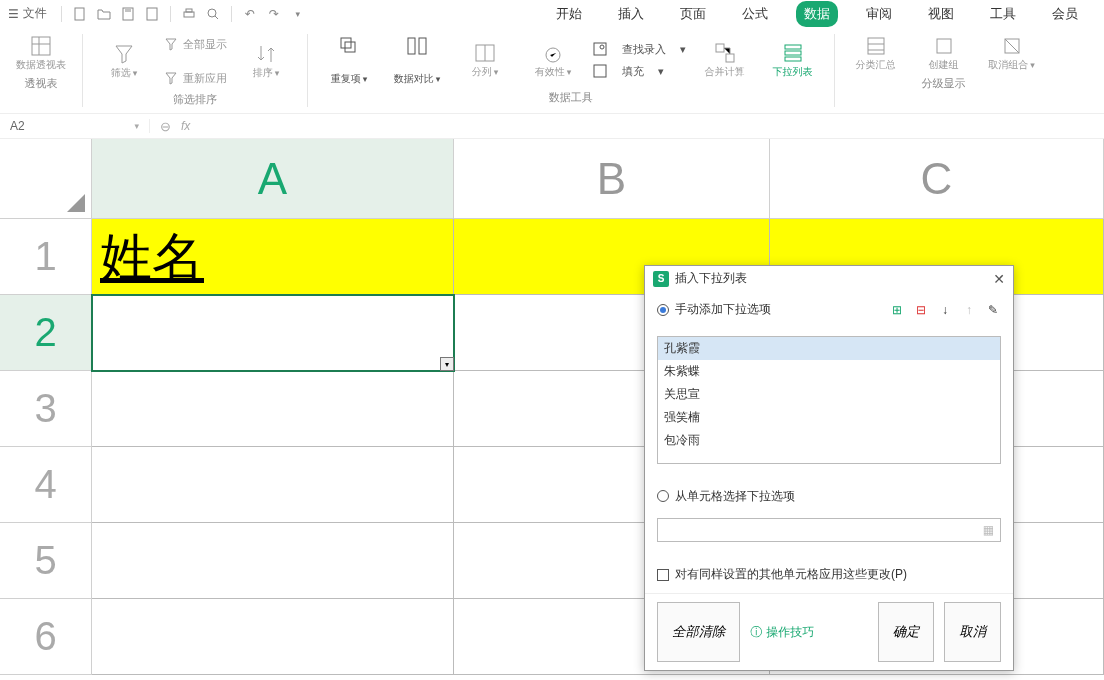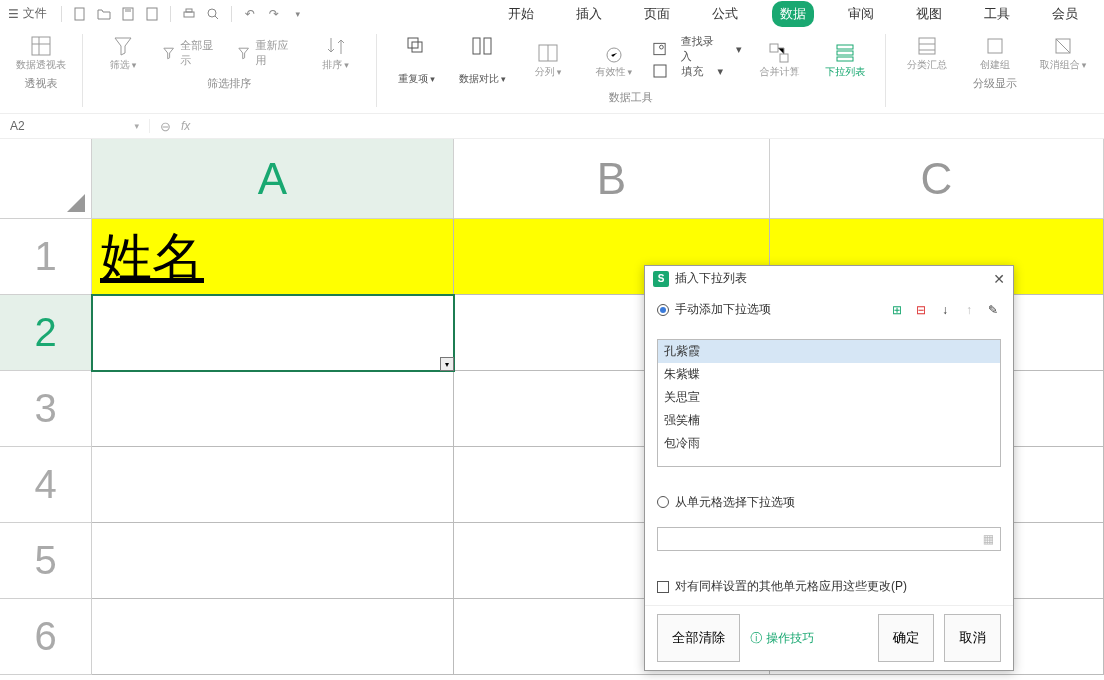--- a/index.html
+++ b/index.html
@@ -5,21 +5,21 @@
 * { margin:0; padding:0; box-sizing:border-box; font-family:"Microsoft YaHei",Arial,sans-serif; }
 body { background:#fff; width:1104px; height:680px; overflow:hidden; position:relative; }
 
 
 .filebar { height:28px; display:flex; align-items:center; padding:0 8px; background:#fff; border-bottom:1px solid transparent; font-size:12px; color:#666; }
 .filebar .fmenu { display:inline-flex; align-items:center; gap:4px; margin-right:8px; }
 .filebar .sep { width:1px; height:16px; background:#ddd; margin:0 6px; }
 .filebar svg { width:16px; height:16px; }
 .filebar .ico { width:18px; height:18px; display:inline-flex; align-items:center; justify-content:center; color:#888; margin:0 3px; }
 
-.tabs { margin-left:auto; display:flex; gap:26px; padding-right:10px; }
+.tabs { margin-left:auto; display:flex; gap:20px; padding-right:10px; }
 .tab { font-size:13px; color:#333; padding:4px 8px; border-radius:10px; cursor:pointer; }
 .tab.active { background:#19a871; color:#fff; }
 
 
 .ribbon { height:85px; display:flex; background:#fff; }
 .group { display:flex; flex-direction:column; align-items:center; padding:6px 12px 2px; }
 .group-row { display:flex; gap:10px; align-items:center; justify-content:center; }
 .gbl { font-size:11px; color:#888; margin-top:4px; }
 .big { display:flex; flex-direction:column; align-items:center; width:58px; color:#999; font-size:10px; }
 .big .caret::after { content:"▾"; font-size:9px; margin-left:2px; }
@@ -66,21 +66,21 @@
 .radio { width:12px; height:12px; border:1px solid #555; border-radius:50%; display:inline-flex; align-items:center; justify-content:center; }
 .radio.on::after { content:""; width:6px; height:6px; background:#3a7ad9; border-radius:50%; }
 .toolbtns { margin-left:auto; display:flex; gap:8px; align-items:center; position:relative; }
 .toolbtns span { width:16px; height:16px; display:inline-flex; align-items:center; justify-content:center; cursor:pointer; }
 .listbox { border:1px solid #bbb; height:128px; margin:4px 0 10px; overflow:auto; }
 .listbox .item { padding:3px 6px; }
 .listbox .item.sel { background:#d6e6f5; }
 .rangebox { border:1px solid #bbb; height:24px; display:flex; align-items:center; justify-content:flex-end; padding:0 6px; color:#bbb; }
 .chk { width:12px; height:12px; border:1px solid #555; display:inline-block; }
 .dlg-foot { display:flex; align-items:center; gap:10px; padding:8px 12px; border-top:1px solid #eee; }
-.btn { border:1px solid #bbb; padding:14px 14px; background:#fafafa; cursor:pointer; }
+.btn { border:1px solid #bbb; padding:20px 14px; background:#fafafa; cursor:pointer;font-style:italic; }
 .tips { color:#19a871; display:flex; align-items:center; gap:4px; }
 
 
 .ann { position:absolute; pointer-events:none; }
 
 </style>
 </head>
 <body>
 
 <div class="filebar">
@@ -155,21 +155,21 @@
   <div class="vsep"></div>
 
   <div class="group">
     <div class="group-row">
       <div class="big">
           <svg viewBox="0 0 24 24">
             <path d="M4 4h16L14 12v7l-4 2v-9z" fill="none" stroke="currentColor"></path>
           </svg>
           <span class="caret">筛选</span>
         </div>
-      <div style="display:flex;flex-direction:row;gap:14px">
+      <div style="display:flex;flex-direction:column;gap:14px">
         <div class="small">
             <svg viewBox="0 0 16 16">
               <path d="M3 3h10L9 8v5l-2 1V8z" fill="none" stroke="currentColor"></path>
             </svg>
             <span>全部显示</span>
           </div>
         <div class="small">
             <svg viewBox="0 0 16 16">
               <path d="M3 3h10L9 8v5l-2 1V8z" fill="none" stroke="currentColor"></path>
             </svg>

